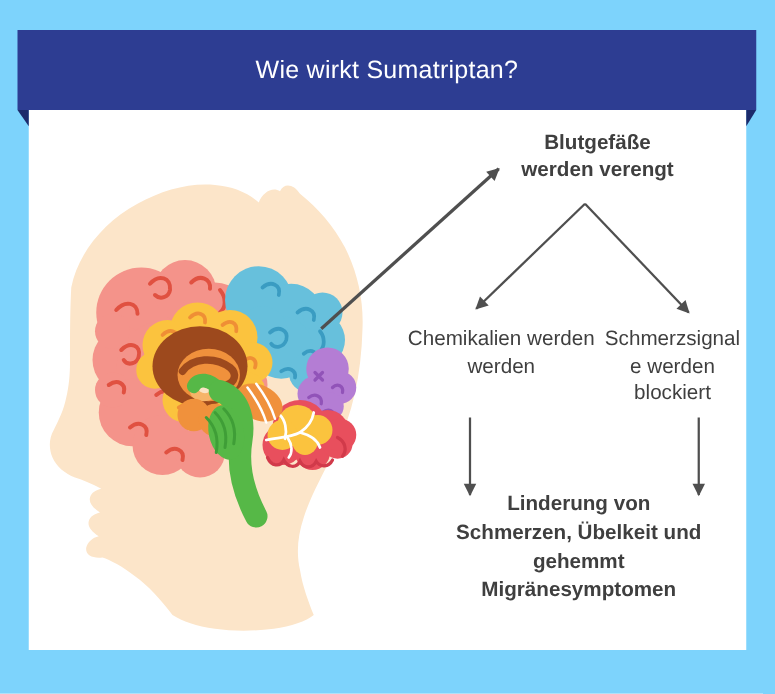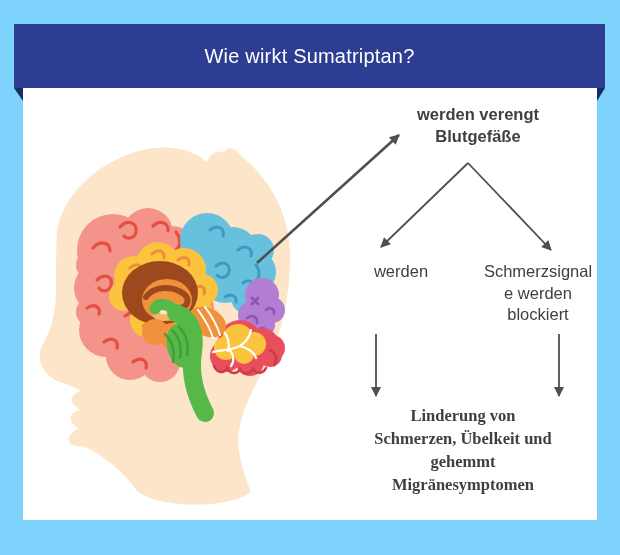--- a/index.html
+++ b/index.html
@@ -199,34 +199,35 @@
       <line x1="376" y1="334" x2="376" y2="396" stroke-width="1.8" marker-end="url(#ah)"></line>
       <line x1="559" y1="334" x2="559" y2="396" stroke-width="1.8" marker-end="url(#ah)"></line>
     </g>
   </svg>
 
   <div class="banner">
     <h1>Wie wirkt Sumatriptan?</h1>
   </div>
 
   <div class="label bold" style="left:478px; top:104px;">
+    <div>Blutgefäße</div>
     <div>werden verengt</div>
-    <div>Blutgefäße</div>
   </div>
 
   <div class="label" style="left:401px; top:261px;">
+    <div>Chemikalien werden</div>
     <div>werden</div>
   </div>
 
   <div class="label" style="left:538px; top:261px;">
     <div>Schmerzsignal</div>
     <div>e werden</div>
     <div>blockiert</div>
   </div>
 
-  <div class="label bold bottom" style="left:463px; top:404px;font-family:Liberation Serif, serif;">
+  <div class="label bold bottom" style="left:463px; top:392px;">
     <div>Linderung von</div>
     <div>Schmerzen, Übelkeit und</div>
     <div>gehemmt</div>
     <div>Migränesymptomen</div>
   </div>
 
 </div>
 
 </body></html>

